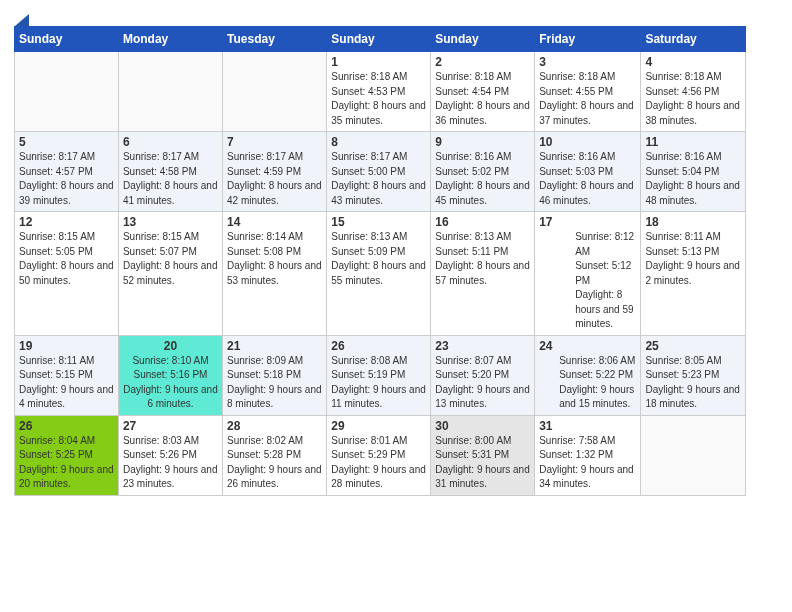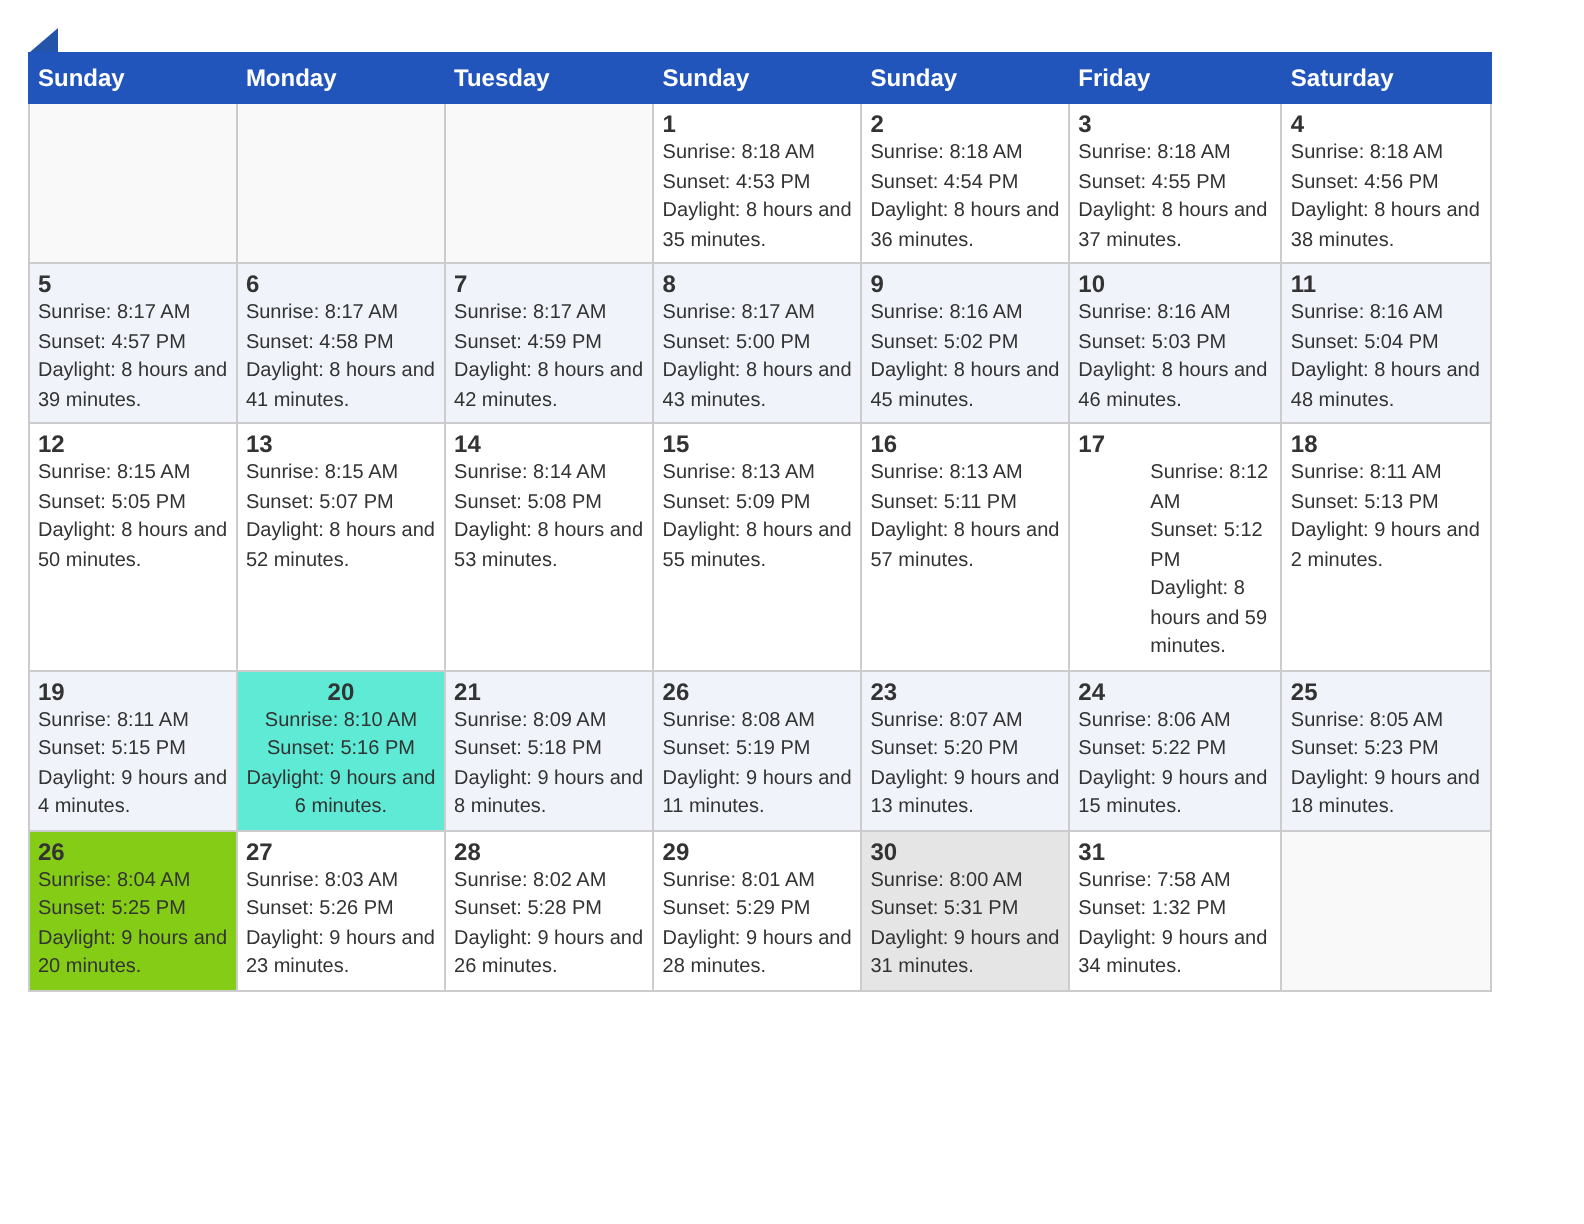--- a/index.html
+++ b/index.html
@@ -280,21 +280,21 @@
 Daylight: 9 hours and 11 minutes.</div>
           </td>
           <td style="background: rgb(240, 243, 250);">
             <span class="day-num">23</span>
             <div class="day-info" style="white-space: pre-line;">Sunrise: 8:07 AM
 Sunset: 5:20 PM
 Daylight: 9 hours and 13 minutes.</div>
           </td>
           <td style="background: rgb(240, 243, 250);">
             <span class="day-num">24</span>
-            <div class="day-info" style="white-space: pre-line;">Sunrise: 8:06 AM
+            <div class="day-info" style="white-space: pre-line; margin-left: 20px;">Sunrise: 8:06 AM
 Sunset: 5:22 PM
 Daylight: 9 hours and 15 minutes.</div>
           </td>
           <td style="background: rgb(240, 243, 250);">
             <span class="day-num">25</span>
             <div class="day-info" style="white-space: pre-line;">Sunrise: 8:05 AM
 Sunset: 5:23 PM
 Daylight: 9 hours and 18 minutes.</div>
           </td>
         </tr>

